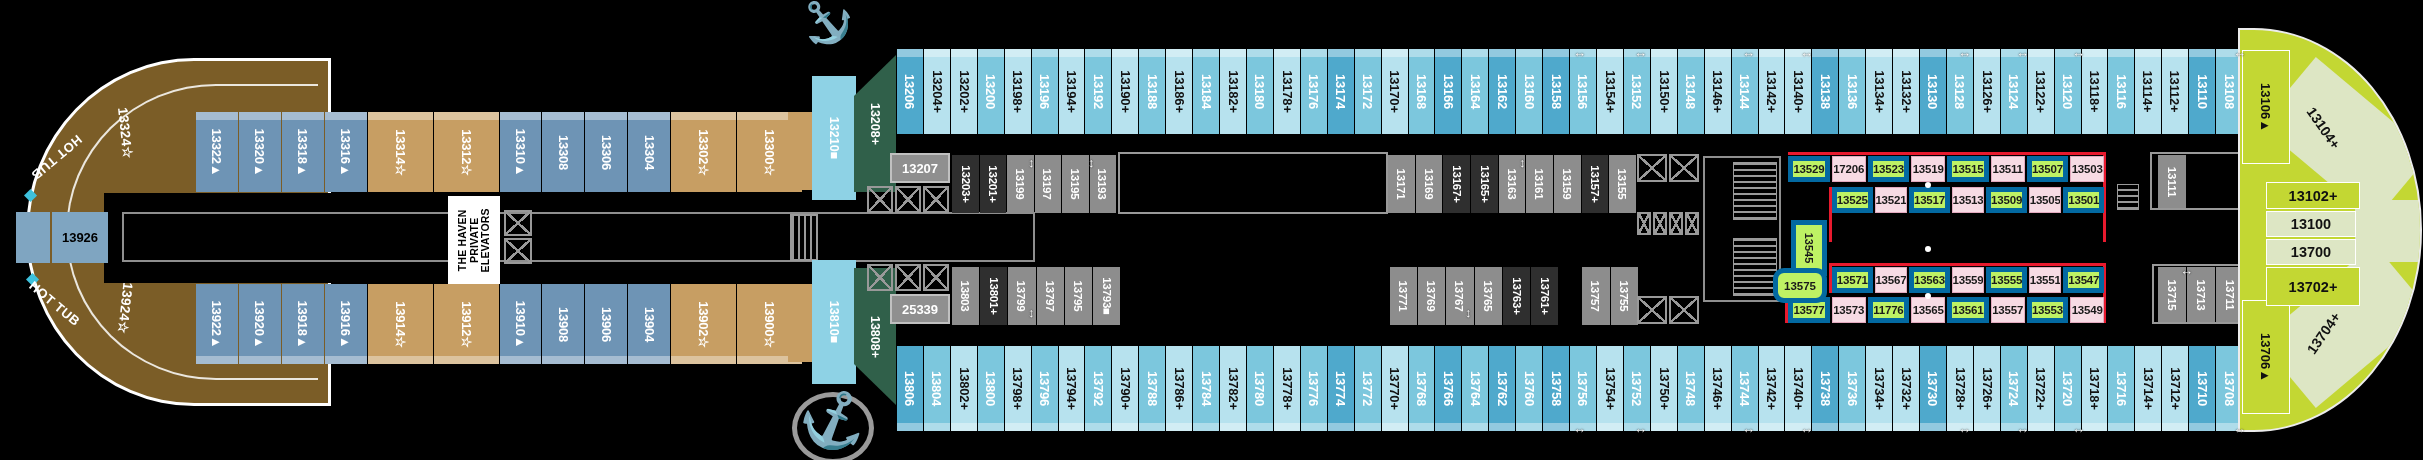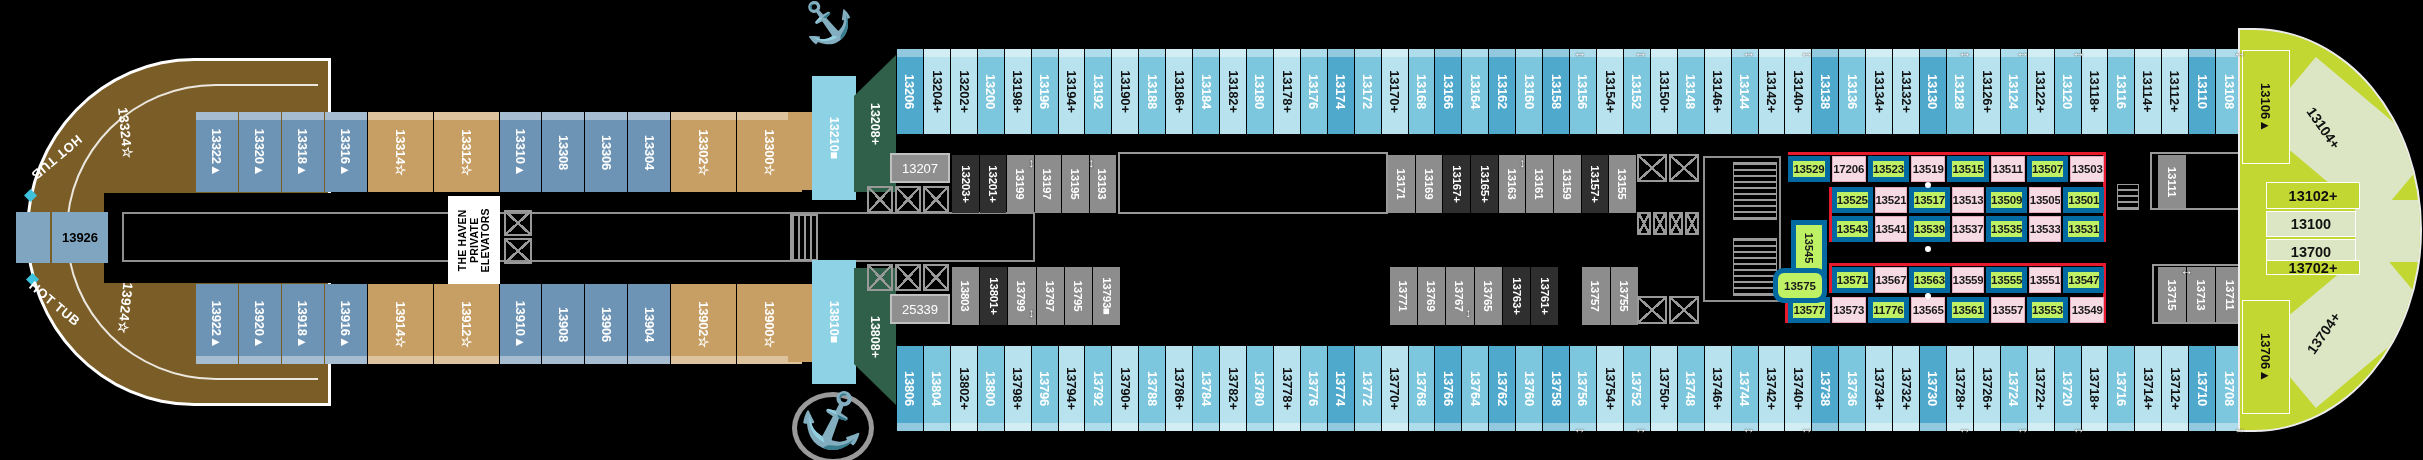--- a/index.html
+++ b/index.html
@@ -36,21 +36,21 @@
   .pinkA span,.pinkB span{color:#1a1a1a;font-size:11.5px;}
   .h .cell span{transform:none;}
   .int .cell span{font-size:11.5px;}
   
   .teal{background:#8ed2e5;display:flex;align-items:center;justify-content:center;}
   .teal span{transform:rotate(90deg);color:#fff;font-weight:bold;font-size:12.5px;white-space:nowrap;}
   .dgreen{background:#30604a;display:flex;align-items:center;justify-content:center;}
   .dgreen span{transform:rotate(90deg);color:#fff;font-weight:bold;font-size:12.5px;white-space:nowrap;}
   
   .roombox{background:#8f8f8f;border:2px solid #c0c0c0;box-sizing:border-box;display:flex;align-items:center;
-       justify-content:center;color:#fff;font-weight:normal;font-size:13px;}
+       justify-content:center;color:#fff;font-weight:bold;font-size:13px;}
   .xbank{display:flex;gap:2px;}
   .xbank i{flex:1;border:2px solid #999;box-sizing:border-box;display:block;
      background:linear-gradient(to top right,transparent calc(50% - 1.2px),#999 calc(50% - 1.2px) calc(50% + 1.2px),transparent calc(50% + 1.2px)),
                 linear-gradient(to bottom right,transparent calc(50% - 1.2px),#999 calc(50% - 1.2px) calc(50% + 1.2px),transparent calc(50% + 1.2px));}
   .xgrid{display:flex;flex-wrap:wrap;gap:2px;}
   .xgrid i{width:calc(50% - 1px);height:calc(50% - 1px);}
   .stairbox{border:2px solid #8f8f8f;box-sizing:border-box;}
   .flight{position:absolute;background:repeating-linear-gradient(0deg,#9a9a9a 0 2px,transparent 2px 6px);
        border:1px solid #9a9a9a;}
   .outline{border:2px solid #999;box-sizing:border-box;background:#000;}
@@ -692,43 +692,20 @@
       <div class="cell pinkA">
         <span>13509</span>
       </div>
       <div class="cell pinkB">
         <span>13505</span>
       </div>
       <div class="cell pinkA">
         <span>13501</span>
       </div>
     </div>
-  <div class="row h" style="left:1832px;top:216px;width:272px;height:26px;gap:2px;">
-      <div class="cell pinkA">
-        <span>13543</span>
-      </div>
-      <div class="cell pinkB">
-        <span>13541</span>
-      </div>
-      <div class="cell pinkA">
-        <span>13539</span>
-      </div>
-      <div class="cell pinkB">
-        <span>13537</span>
-      </div>
-      <div class="cell pinkA">
-        <span>13535</span>
-      </div>
-      <div class="cell pinkB">
-        <span>13533</span>
-      </div>
-      <div class="cell pinkA">
-        <span>13531</span>
-      </div>
-    </div>
   <div class="row h" style="left:1832px;top:267px;width:272px;height:26px;gap:2px;">
       <div class="cell pinkA">
         <span>13571</span>
       </div>
       <div class="cell pinkB">
         <span>13567</span>
       </div>
       <div class="cell pinkA">
         <span>13563</span>
       </div>
@@ -810,21 +787,21 @@
     <div class="sdiag" style="left:60px;top:295px;transform:rotate(-55deg);">13704+</div>
     <div class="sbox ch" style="left:26px;top:152px;width:94px;height:27px;">
         <span>13102+</span>
       </div>
     <div class="sbox pg" style="left:26px;top:181px;width:90px;height:26px;">
         <span>13100</span>
       </div>
     <div class="sbox pg" style="left:26px;top:209px;width:90px;height:26px;">
         <span>13700</span>
       </div>
-    <div class="sbox ch" style="left:26px;top:230px;width:94px;height:15px;">
+    <div class="sbox ch" style="left:26px;top:237px;width:94px;height:39px;">
         <span>13702+</span>
       </div>
   </div>
 
 <span class="arrow" style="left: 1573px; top: 46px;">↔</span>
     <span class="arrow" style="left: 1634px; top: 46px;">↔</span>
     <span class="arrow" style="left: 1742px; top: 46px;">↔</span>
     <span class="arrow" style="left: 1800px; top: 46px;">↔</span>
     <span class="arrow" style="left: 1958px; top: 46px;">↔</span>
     <span class="arrow" style="left: 2016px; top: 46px;">↔</span>

